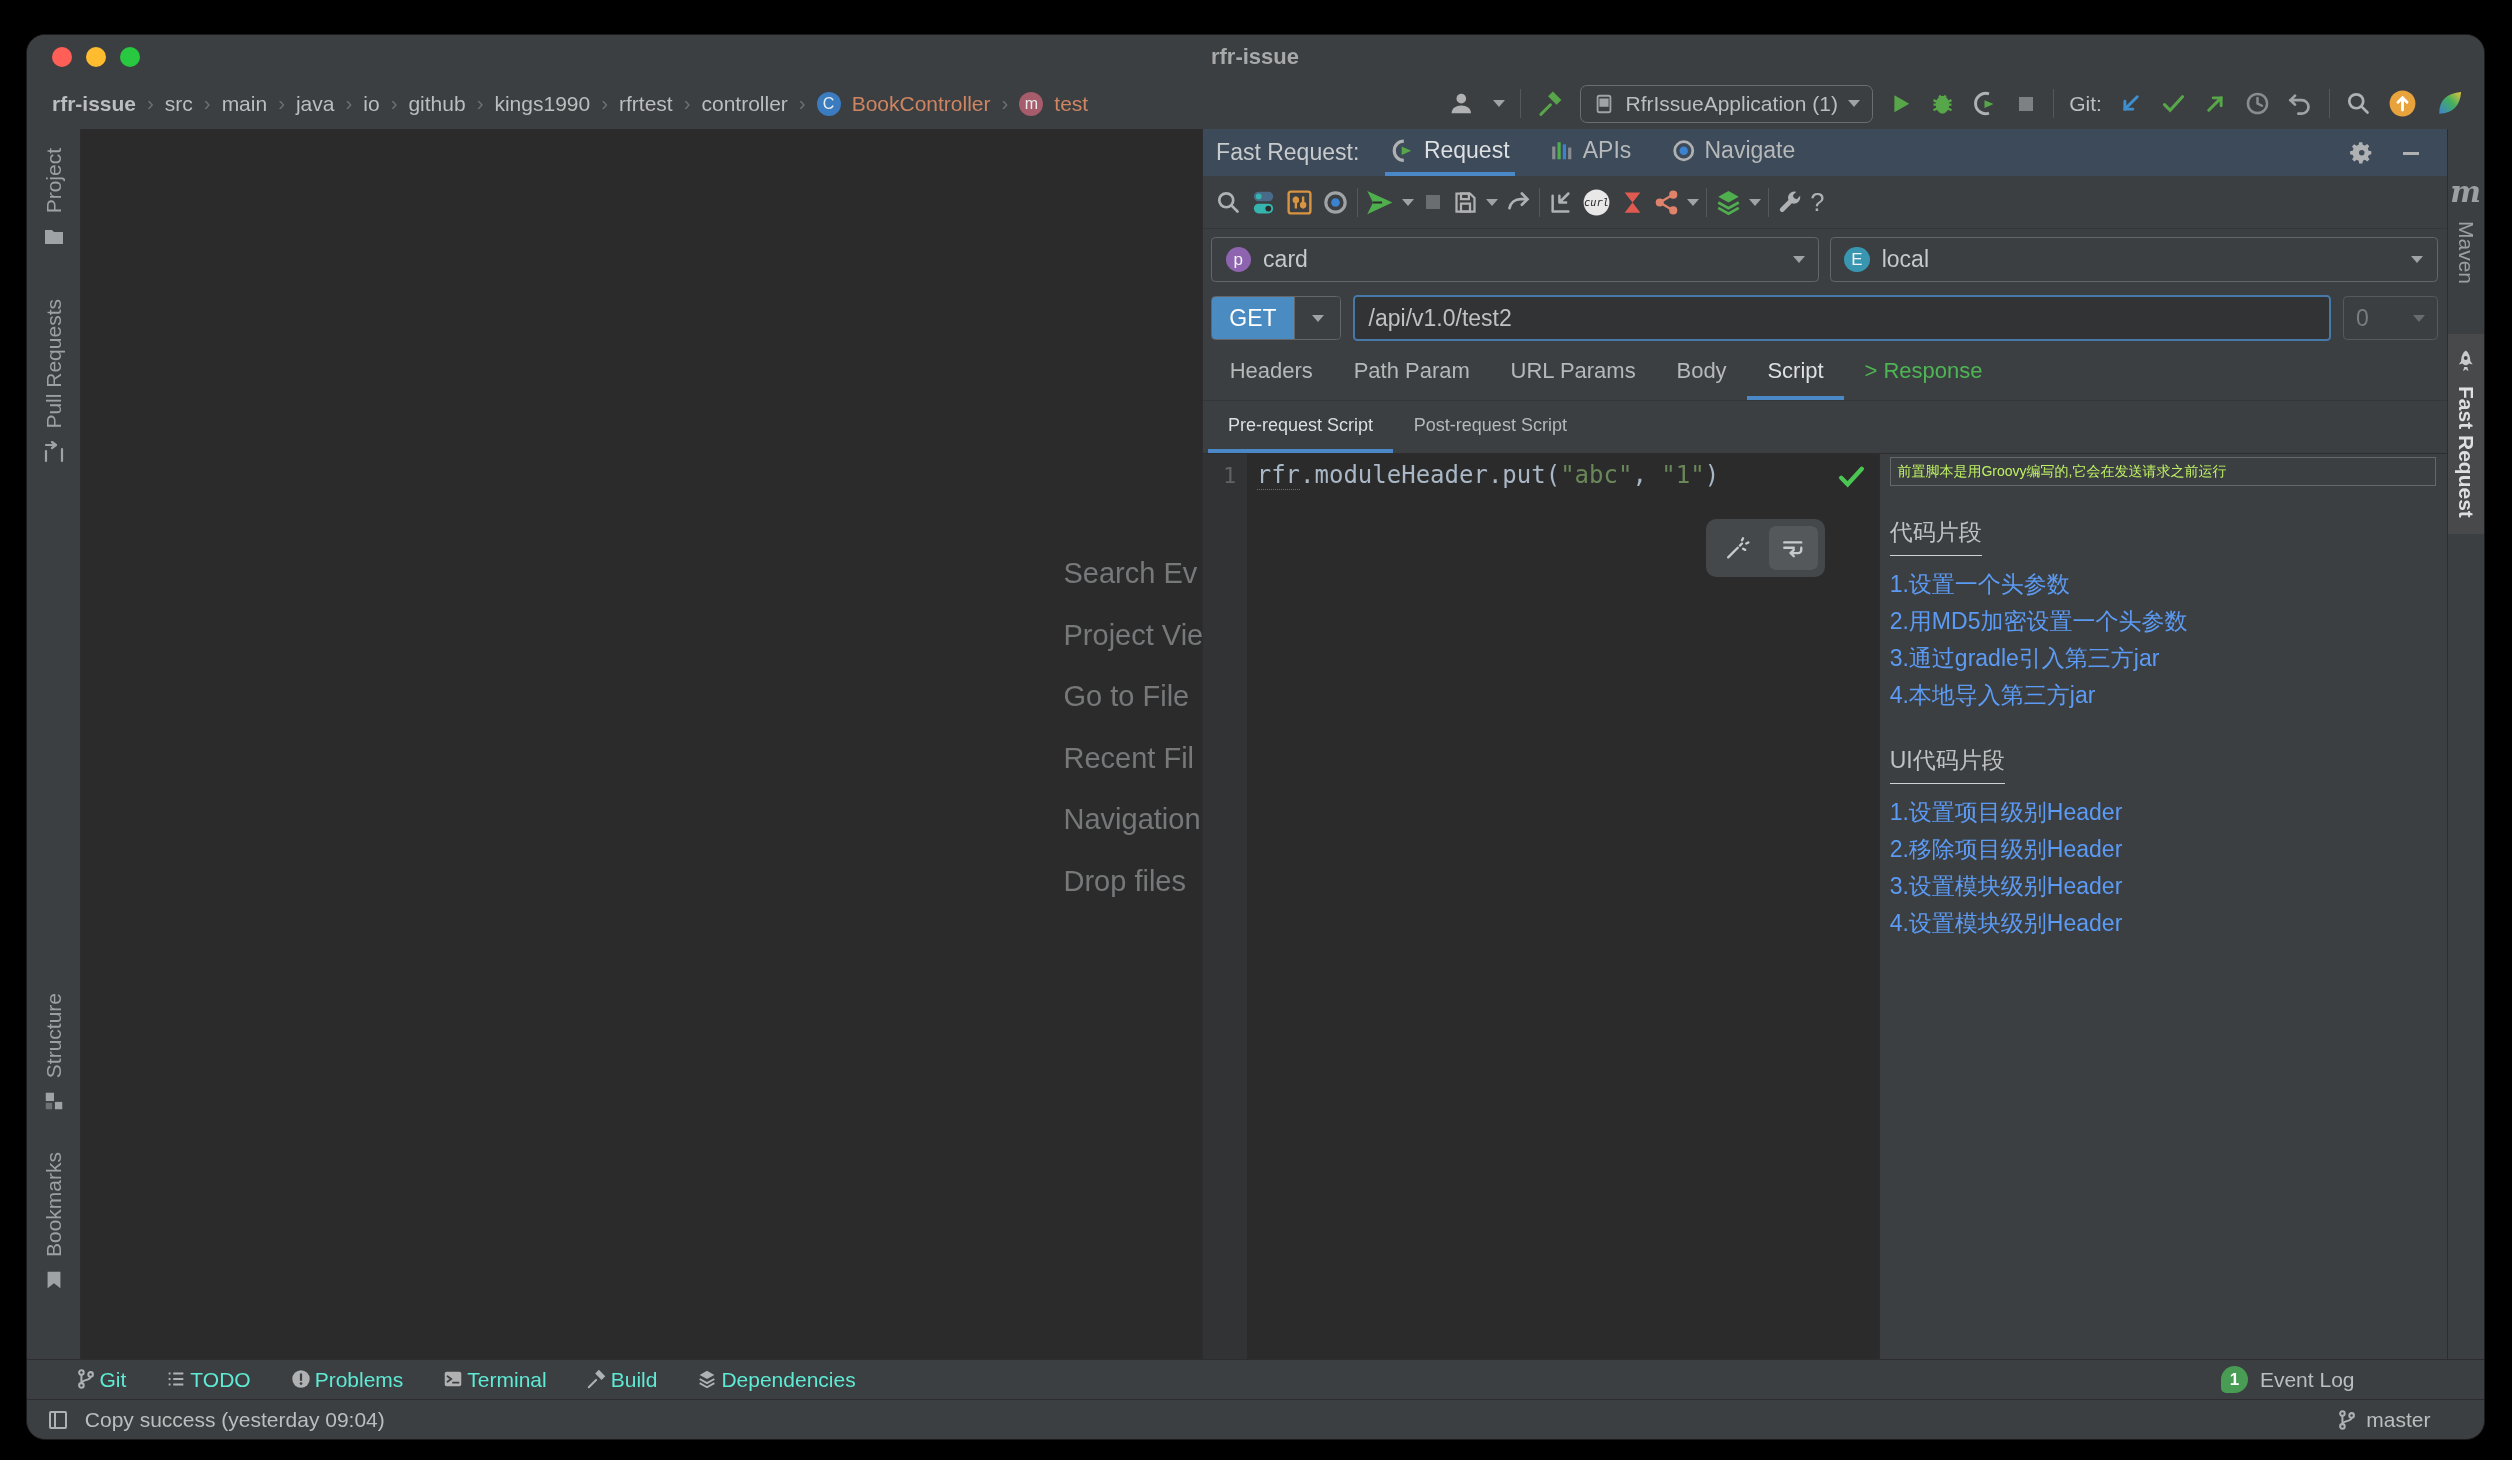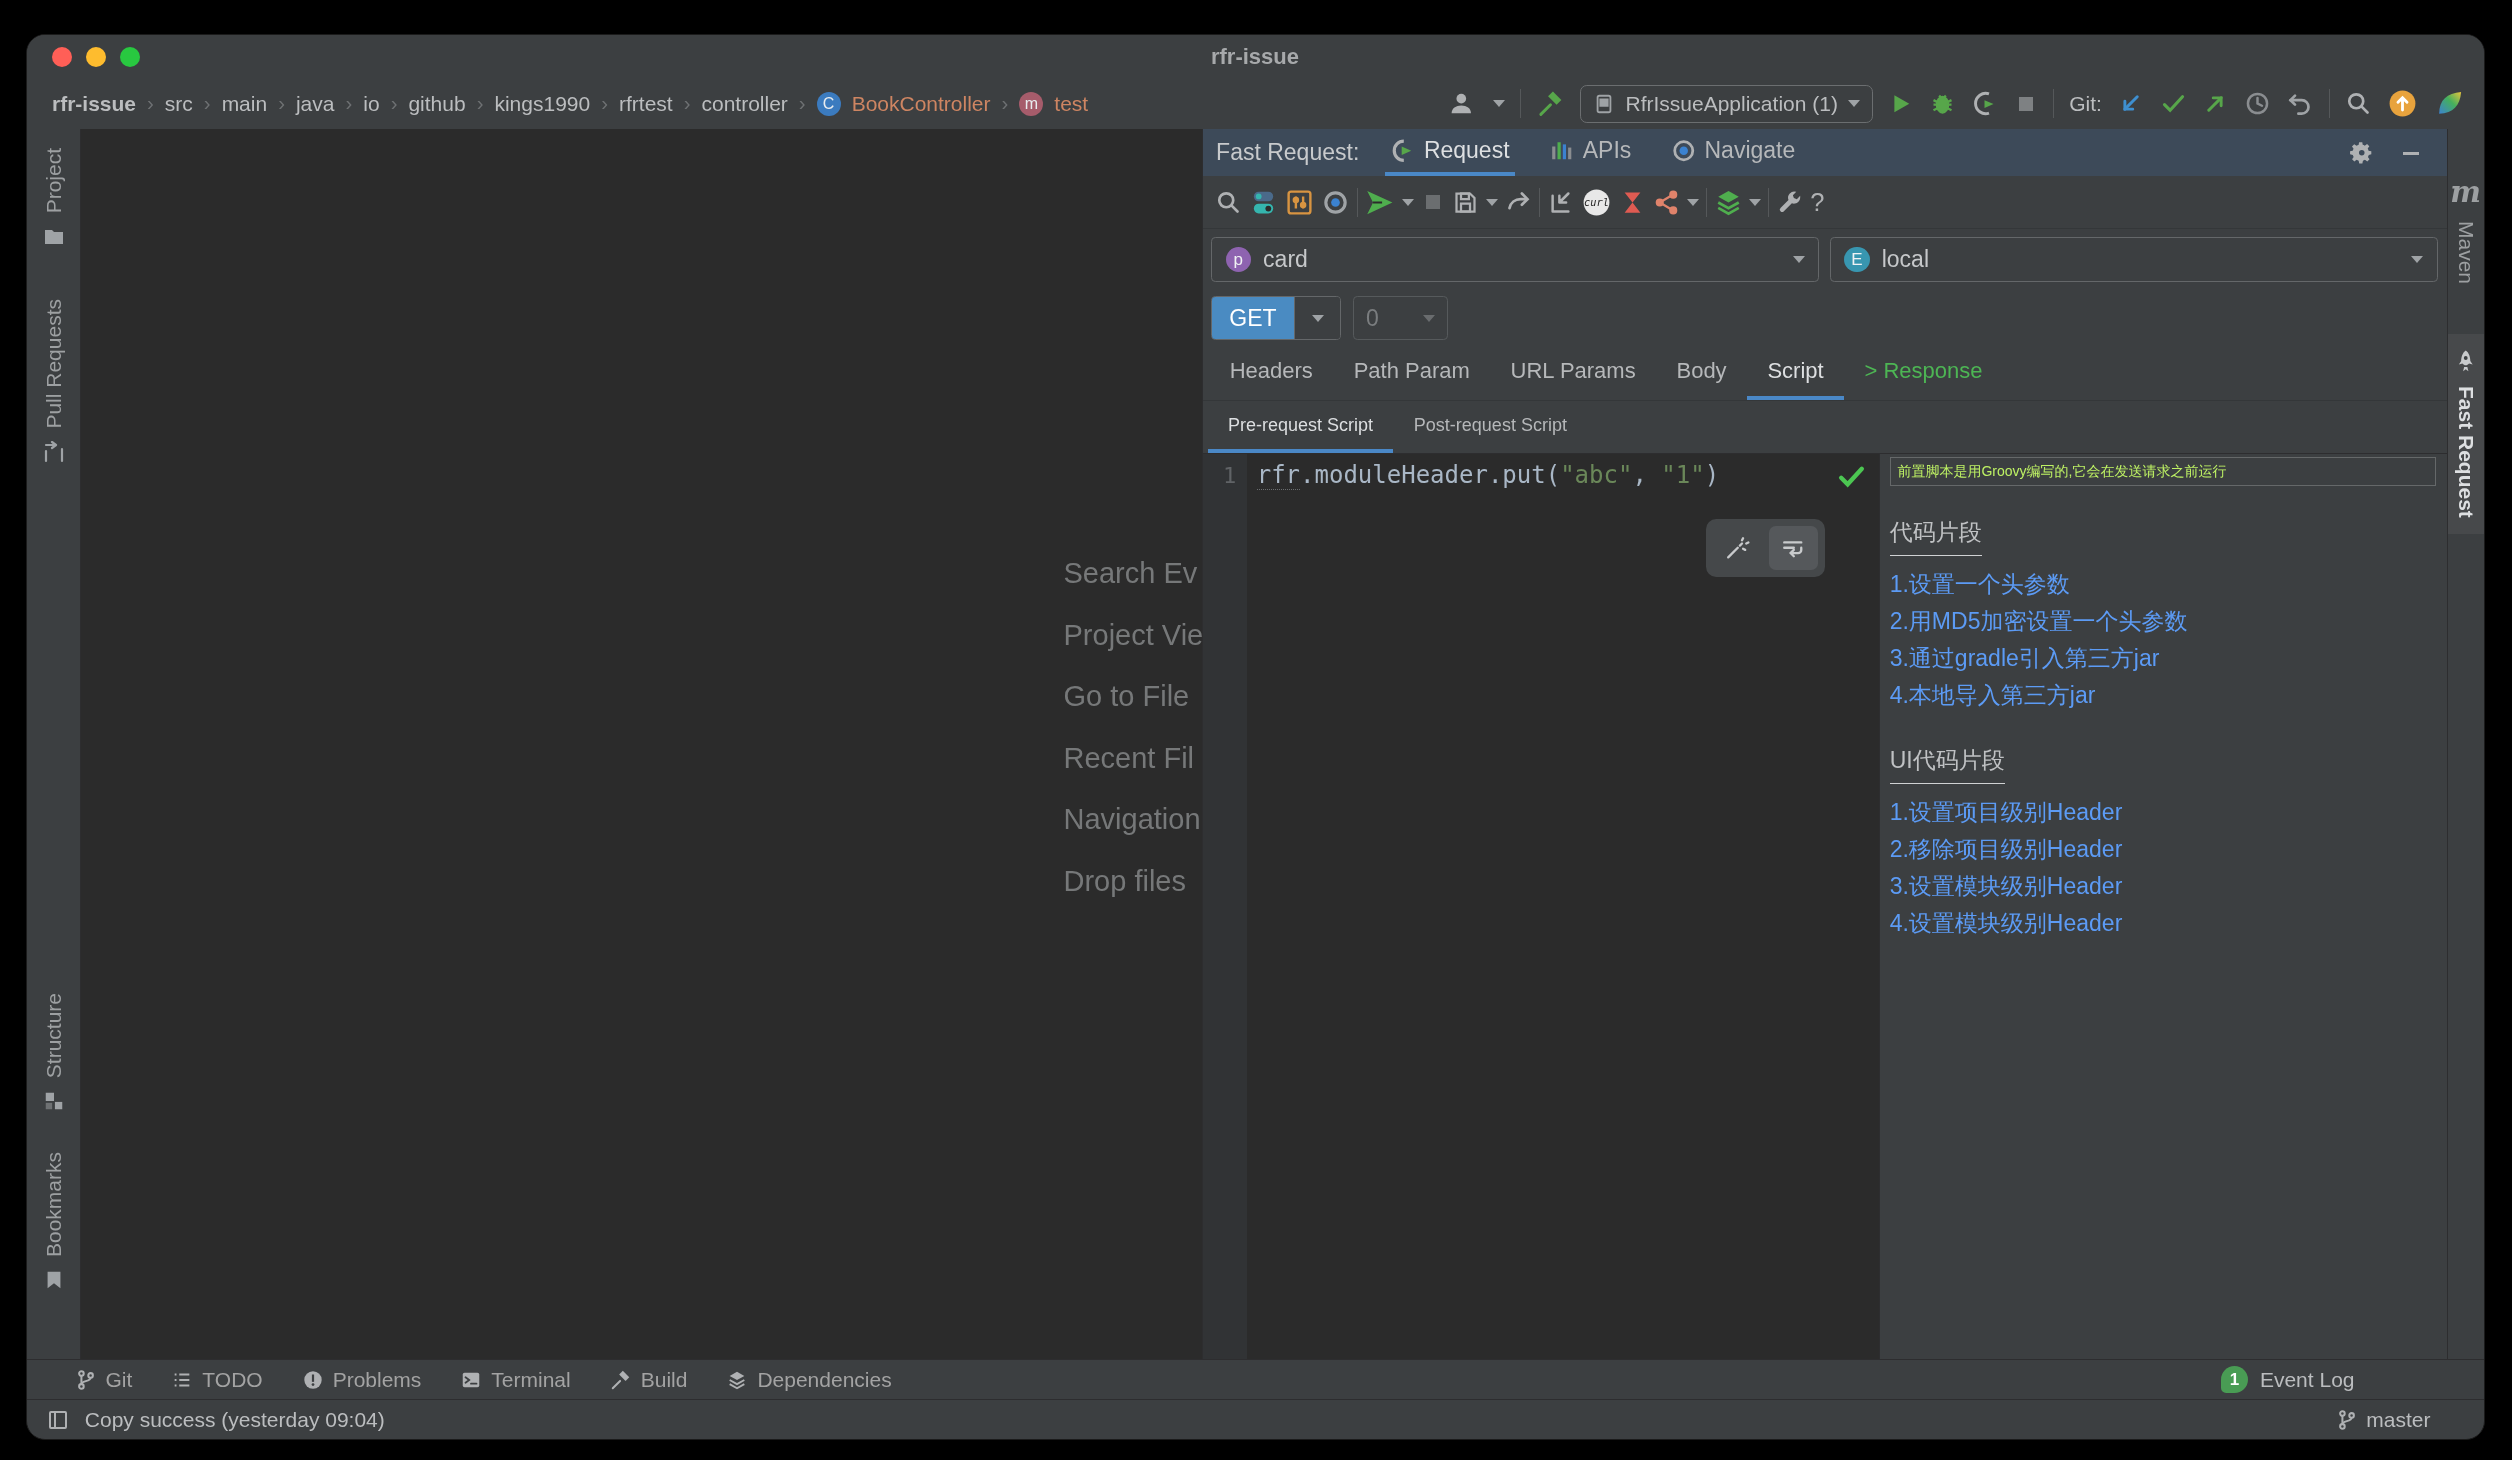--- a/index.html
+++ b/index.html
@@ -122,21 +122,21 @@
   .linklist .hlink { display:block; line-height:37px; }
 
   .rstrip { width:37px; flex:none; border-left:0.9px solid #2d2d2f; display:flex; flex-direction:column; align-items:center; }
   .rtab-v { display:flex; flex-direction:column; align-items:center; gap:12px; padding:15.3px 0; width:100%; }
   .rtab-v.active { background:#47494B; }
   .mlogo { font-family:"DejaVu Serif", serif; font-style:italic; font-weight:bold; font-size:29px; color:#9DA0A2; }
 
   
   .bottombar { position:absolute; left:0; right:0; bottom:40px; height:40px; border-top:0.9px solid #2d2d2f;
                display:flex; align-items:center; padding-left:48px; gap:39px; }
-  .bitem { display:flex; align-items:center; gap:9px; font-size:21px; color:#a3a3a3; }
+  .bitem { display:flex; align-items:flex-start; gap:3px; font-size:21px; color:#5eead4; }
   .eventlog { position:absolute; right:129px; display:flex; align-items:center; gap:12px;
               font-size:21px; color:#BBBDBF; }
   .balloon { width:27px; height:27px; background:#499C54; border-radius:50% 50% 50% 5.1px;
              display:flex; align-items:center; justify-content:center; color:#fff; font-size:17px; font-weight:bold; }
   .statusbar { position:absolute; left:0; right:0; bottom:0; height:40px; border-top:0.9px solid #2d2d2f;
                display:flex; align-items:center; padding:0 19px; gap:15.3px; }
   .statusmsg { font-size:21px; color:#BBBDBF; }
   .branch { position:absolute; right:53px; display:flex; align-items:center; gap:8.5px;
             font-size:21px; color:#BBBDBF; }
 </style>
@@ -490,20 +490,23 @@
           <span class="caret sm"></span>
         </div>
       </div>
 
       <div class="fr-urlrow">
         <div class="methodbox">
           <span class="method">GET</span>
           <span class="method-arrow">
                 <span class="caret sm"></span>
               </span>
+        </div>
+        <div class="urlinput">
+          <span>/api/v1.0/test2</span>
         </div>
         <div class="portbox">
           <span class="pv">0</span>
           <span class="caret sm dim"></span>
         </div>
       </div>
 
       <div class="fr-tabs">
         <div class="rtab">Headers</div>
         <div class="rtab">Path Param</div>

